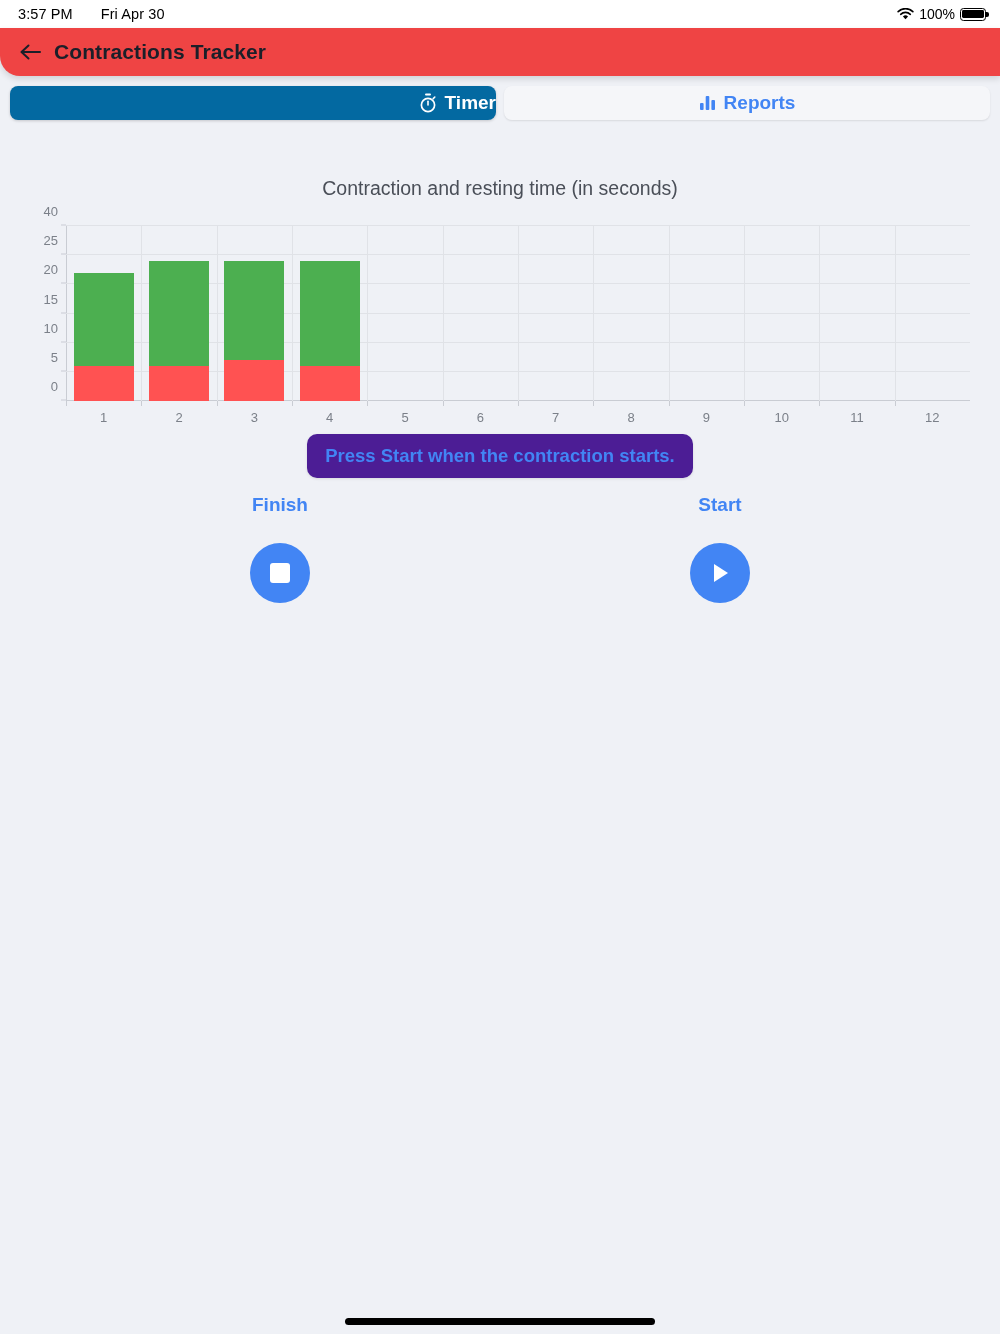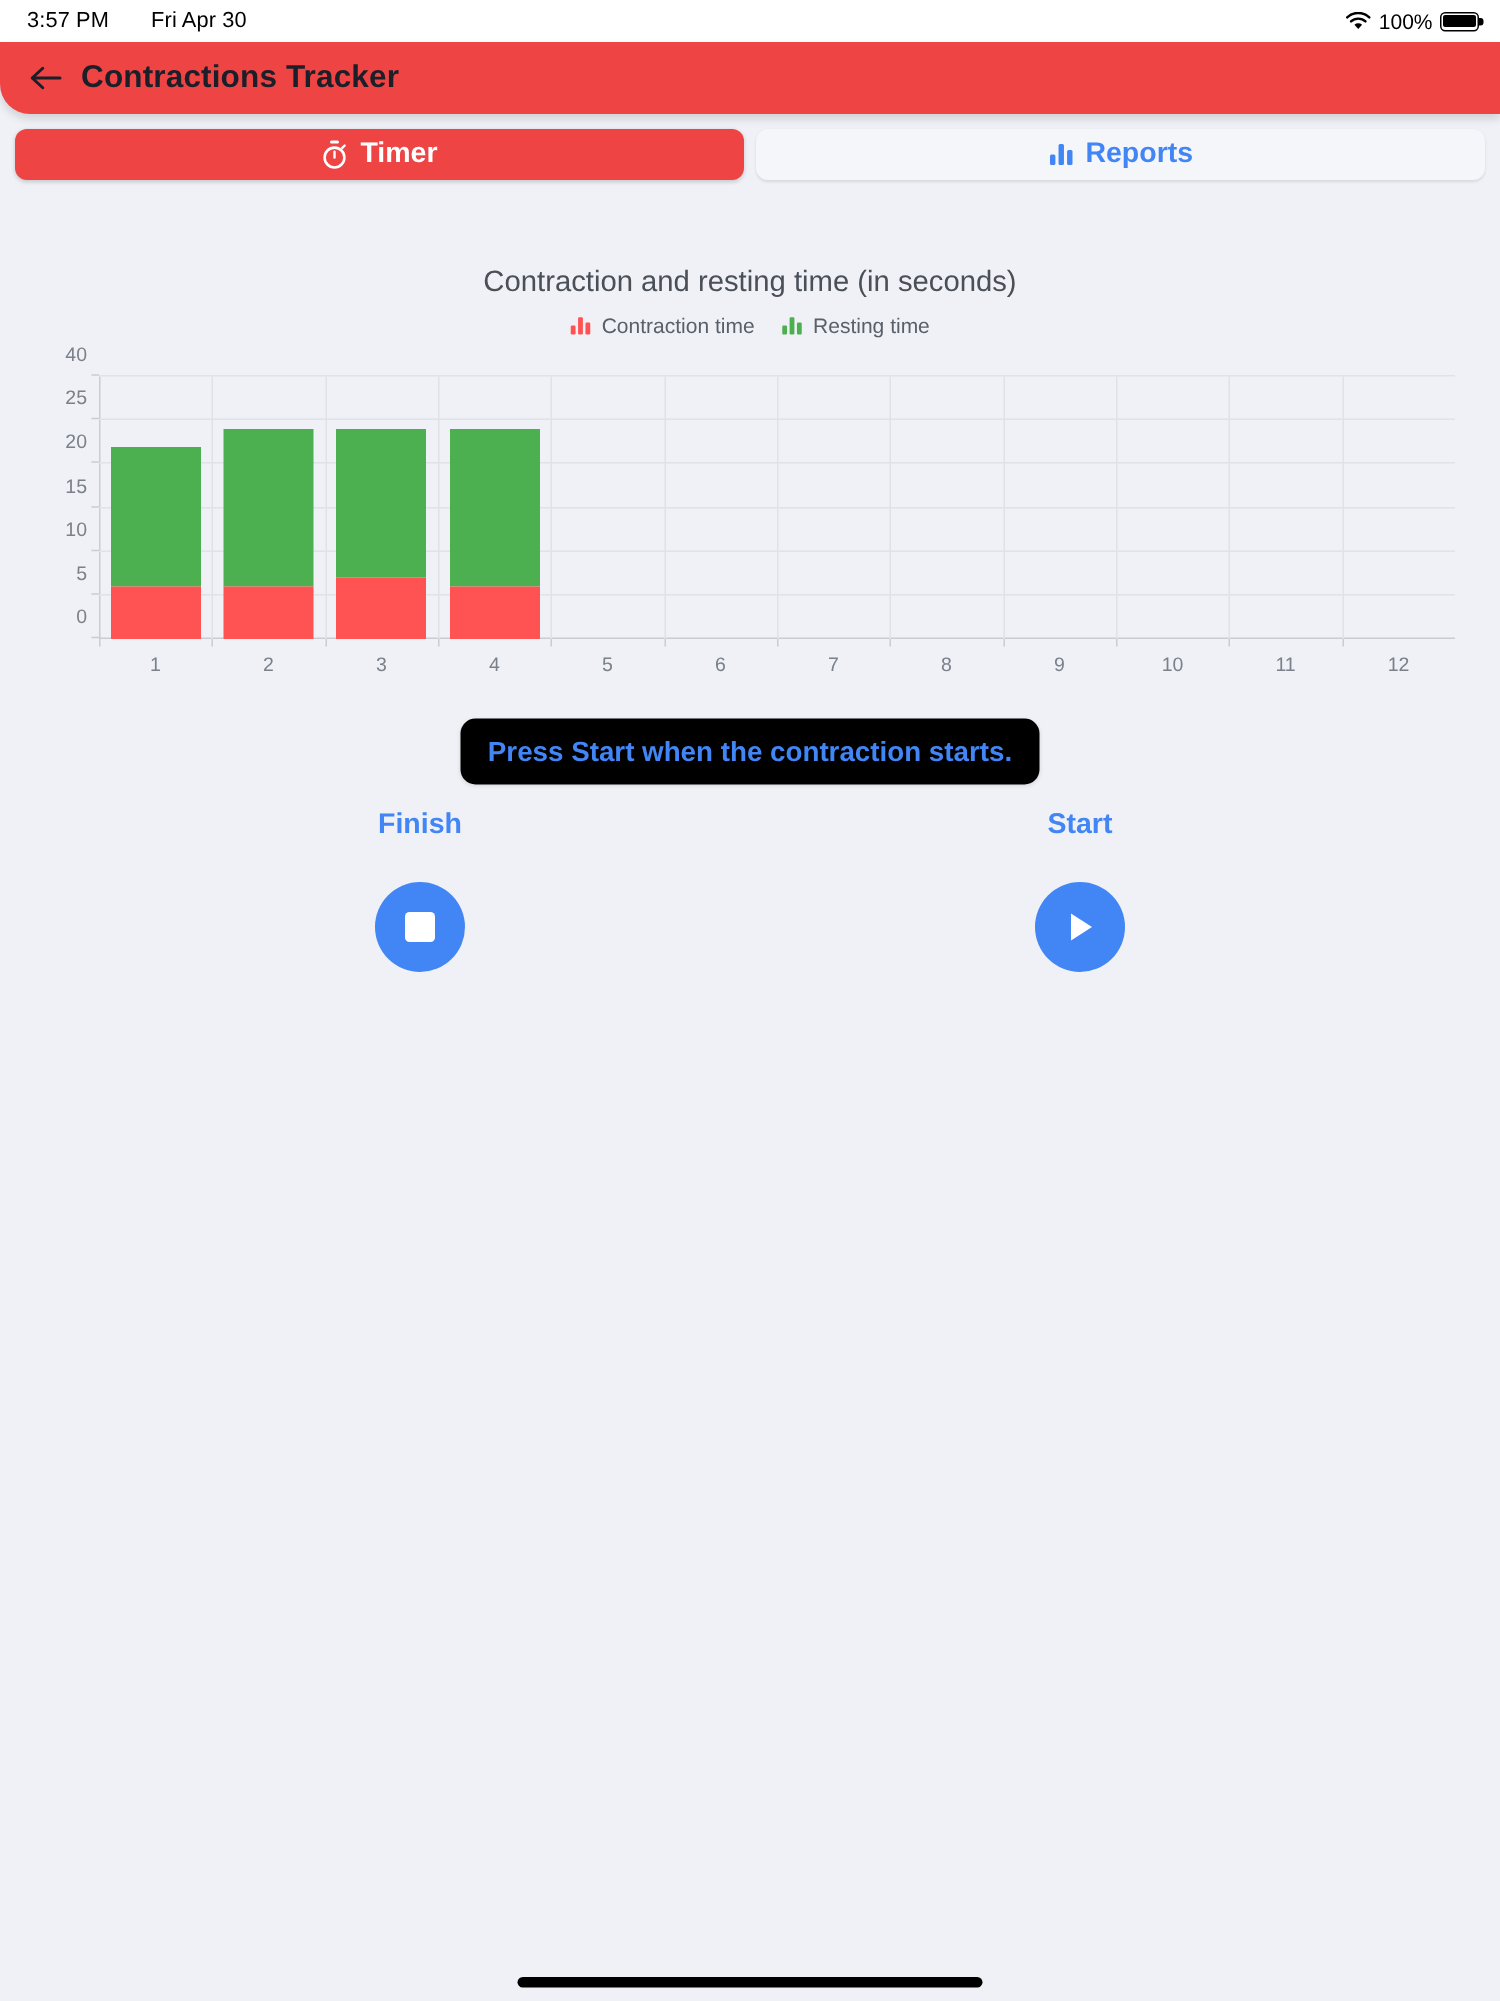--- a/index.html
+++ b/index.html
@@ -56,21 +56,21 @@
   }
   .tab {
     flex: 1; height: 34px;
     display: flex; align-items: center; justify-content: center; gap: 8px;
     border-radius: 8px;
     font-size: 19px; font-weight: bold;
     background: #f5f6f9; color: #4285f4;
     box-shadow: 0 1px 2px rgba(0,0,0,.10);
     cursor: pointer; user-select: none;
   }
-  .tab.active { background: #ef4444; color: #ffffff; box-shadow: 0 1px 3px rgba(0,0,0,.18); }
+  .tab.active { background: #0369a1; color: #ffffff; box-shadow: 0 1px 3px rgba(0,0,0,.18); justify-content: flex-end; }
   .tab svg { display:block; }
 
   
   .chart-wrap { padding-top: 14px; margin-top: 43px; }
   .chart-title {
     text-align: center; font-size: 19.5px; color: #4a4f58; font-weight: normal;
   }
   .legend {
     display: flex; align-items: center; justify-content: center; gap: 18px;
     margin-top: 9px; font-size: 14px; color: #5a6069;
@@ -105,23 +105,23 @@
   }
   .bar {
     position: absolute; bottom: 0;
     display: flex; flex-direction: column; justify-content: flex-end;
   }
   .seg-rest { background: #4caf50; width: 100%; }
   .seg-contract { background: #ff5252; width: 100%; }
 
   
   .message {
-    margin: 20px auto 0 auto;
+    margin: 0 auto 0 auto;
     width: max-content; max-width: 600px;
-    background: #000000;
+    background: #4c1d95;
     color: #4285f4;
     font-size: 18.5px; font-weight: bold;
     padding: 11px 18px;
     border-radius: 10px;
     box-shadow: 0 1px 3px rgba(0,0,0,.10);
     text-align: center;
   }
 
   
   .actions {
@@ -199,42 +199,20 @@
         <rect x="12.4" y="5" width="3.6" height="10" rx="1" fill="currentColor"></rect>
       </svg>
     </span>
     <span>Reports</span>
   </div>
 </div>
 
 <div class="chart-wrap">
   <div class="chart-title">Contraction and resting time (in seconds)</div>
 
-  <div class="legend">
-    <div class="legend-item">
-      <span>
-        <svg width="15" height="14" viewBox="0 0 15 14">
-          <rect x="0.5" y="7" width="3.2" height="6" rx=".8" fill="#ff5252"></rect>
-          <rect x="5.4" y="1.5" width="3.2" height="11.5" rx=".8" fill="#ff5252"></rect>
-          <rect x="10.3" y="5" width="3.2" height="8" rx=".8" fill="#ff5252"></rect>
-        </svg>
-      </span>
-      <span>Contraction time</span>
-    </div>
-    <div class="legend-item">
-      <span>
-        <svg width="15" height="14" viewBox="0 0 15 14">
-          <rect x="0.5" y="7" width="3.2" height="6" rx=".8" fill="#4caf50"></rect>
-          <rect x="5.4" y="1.5" width="3.2" height="11.5" rx=".8" fill="#4caf50"></rect>
-          <rect x="10.3" y="5" width="3.2" height="8" rx=".8" fill="#4caf50"></rect>
-        </svg>
-      </span>
-      <span>Resting time</span>
-    </div>
-  </div>
 
   <div class="plot">
     <div class="yaxis-line"></div>
     <div class="plot-inner" id="plot-inner">
         <div class="gridline base" style="bottom: 0%;"></div>
         <div class="ytick" style="bottom: 0%;">0</div>
         <div class="ytick-mark" style="bottom: 0%;"></div>
         <div class="gridline" style="bottom: 16.6667%;"></div>
         <div class="ytick" style="bottom: 16.6667%;">5</div>
         <div class="ytick-mark" style="bottom: 16.6667%;"></div>

